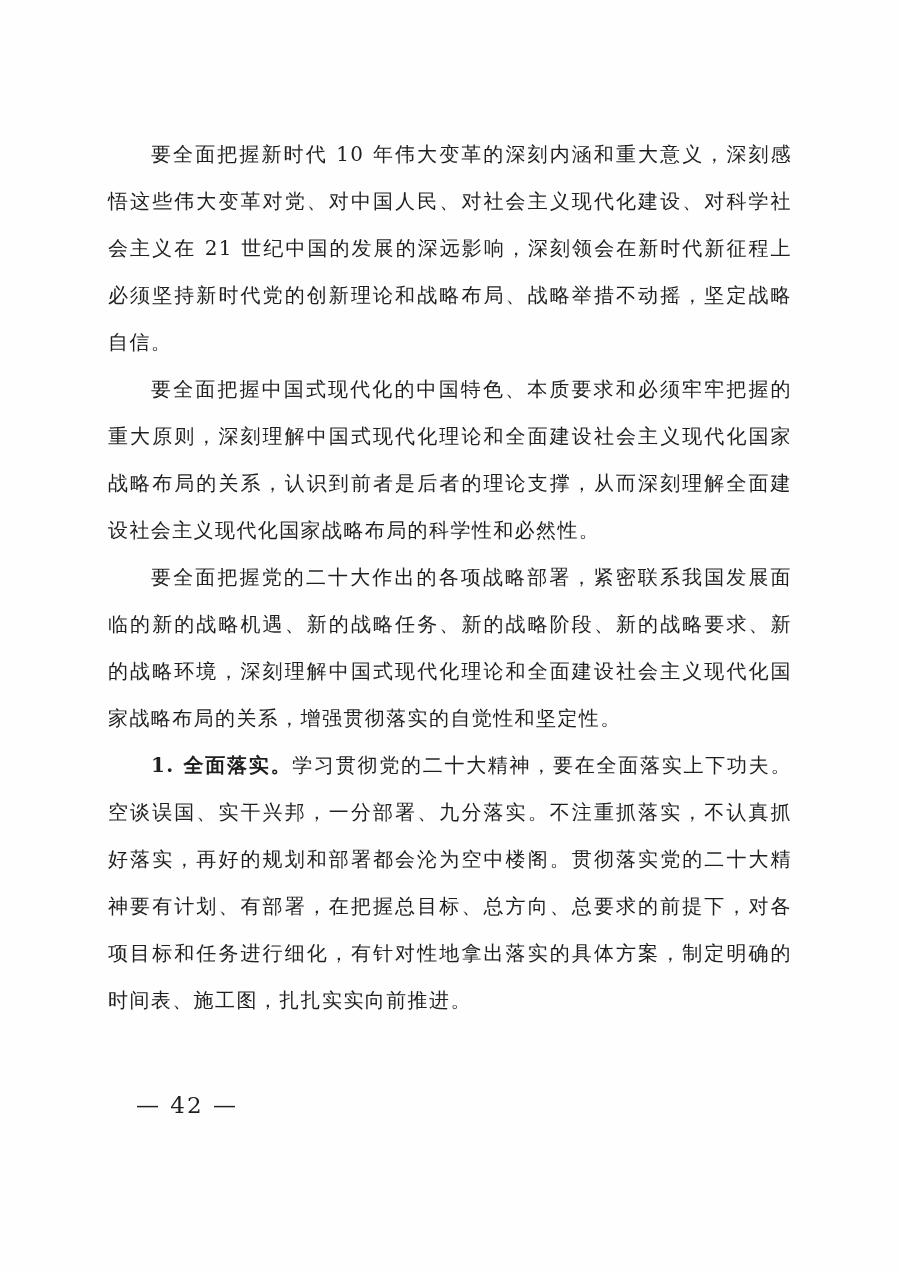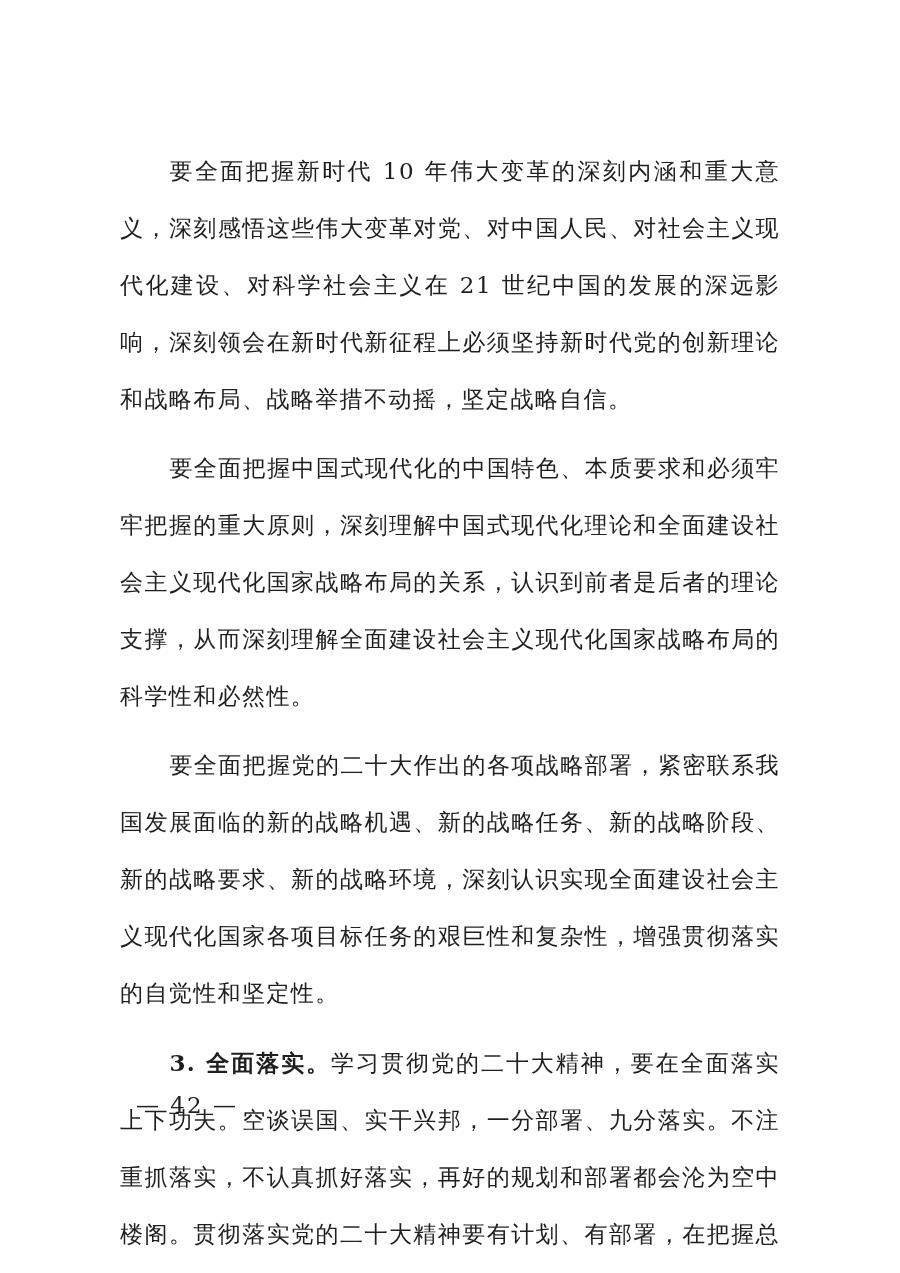--- a/index.html
+++ b/index.html
@@ -17,24 +17,24 @@
     font-family: "DejaVu Serif", "Liberation Serif", serif;
     color: #1f1f1f;
   }
   .text-block {
     position: absolute;
     left: 108px;
     top: 131px;
     width: 684px;
   }
   .text-block p {
-    margin: 12px;
+    margin: 0;
     padding: 0;
-    font-size: 23px;
-    line-height: 57px;
+    font-size: 20px;
+    line-height: 47px;
     letter-spacing: 1.4px;
     text-indent: 2.15em;
     text-align: justify;
     text-justify: inter-ideograph;
   }
   .lead-bold {
     font-weight: bold;
   }
   .page-footer {
     position: absolute;
@@ -46,18 +46,18 @@
     color: #1f1f1f;
   }
 </style>
 </head>
 <body>
 
 <div class="page">
   <div class="text-block">
     <p>要全面把握新时代 10 年伟大变革的深刻内涵和重大意义，深刻感悟这些伟大变革对党、对中国人民、对社会主义现代化建设、对科学社会主义在 21 世纪中国的发展的深远影响，深刻领会在新时代新征程上必须坚持新时代党的创新理论和战略布局、战略举措不动摇，坚定战略自信。</p>
     <p>要全面把握中国式现代化的中国特色、本质要求和必须牢牢把握的重大原则，深刻理解中国式现代化理论和全面建设社会主义现代化国家战略布局的关系，认识到前者是后者的理论支撑，从而深刻理解全面建设社会主义现代化国家战略布局的科学性和必然性。</p>
-    <p>要全面把握党的二十大作出的各项战略部署，紧密联系我国发展面临的新的战略机遇、新的战略任务、新的战略阶段、新的战略要求、新的战略环境，深刻认识实现全面建设社会主义现代化国家各项目标任务的艰巨性和复杂性，增强贯彻落实的自觉性和坚定性。</p>
-    <p><span class="lead-bold">3. 全面落实。</span><span>学习贯彻党的二十大精神，要在全面落实上下功夫。空谈误国、实干兴邦，一分部署、九分落实。不注重抓落实，不认真抓好落实，再好的规划和部署都会沦为空中楼阁。贯彻落实党的二十大精神要有计划、有部署，在把握总目标、总方向、总要求的前提下，对各项目标和任务进行细化，有针对性地拿出落实的具体方案，制定明确的时间表、施工图，扎扎实实向前推进。</span></p>
+    <p>要全面把握党的二十大作出的各项战略部署，紧密联系我国发展面临的新的战略机遇、新的战略任务、新的战略阶段、新的战略要求、新的战略环境，深刻理解中国式现代化理论和全面建设社会主义现代化国家战略布局的关系，增强贯彻落实的自觉性和坚定性。</p>
+    <p><span class="lead-bold">1. 全面落实。</span><span>学习贯彻党的二十大精神，要在全面落实上下功夫。空谈误国、实干兴邦，一分部署、九分落实。不注重抓落实，不认真抓好落实，再好的规划和部署都会沦为空中楼阁。贯彻落实党的二十大精神要有计划、有部署，在把握总目标、总方向、总要求的前提下，对各项目标和任务进行细化，有针对性地拿出落实的具体方案，制定明确的时间表、施工图，扎扎实实向前推进。</span></p>
   </div>
 
   <div class="page-footer">— 42 —</div>
 </div>
 
 </body></html>

